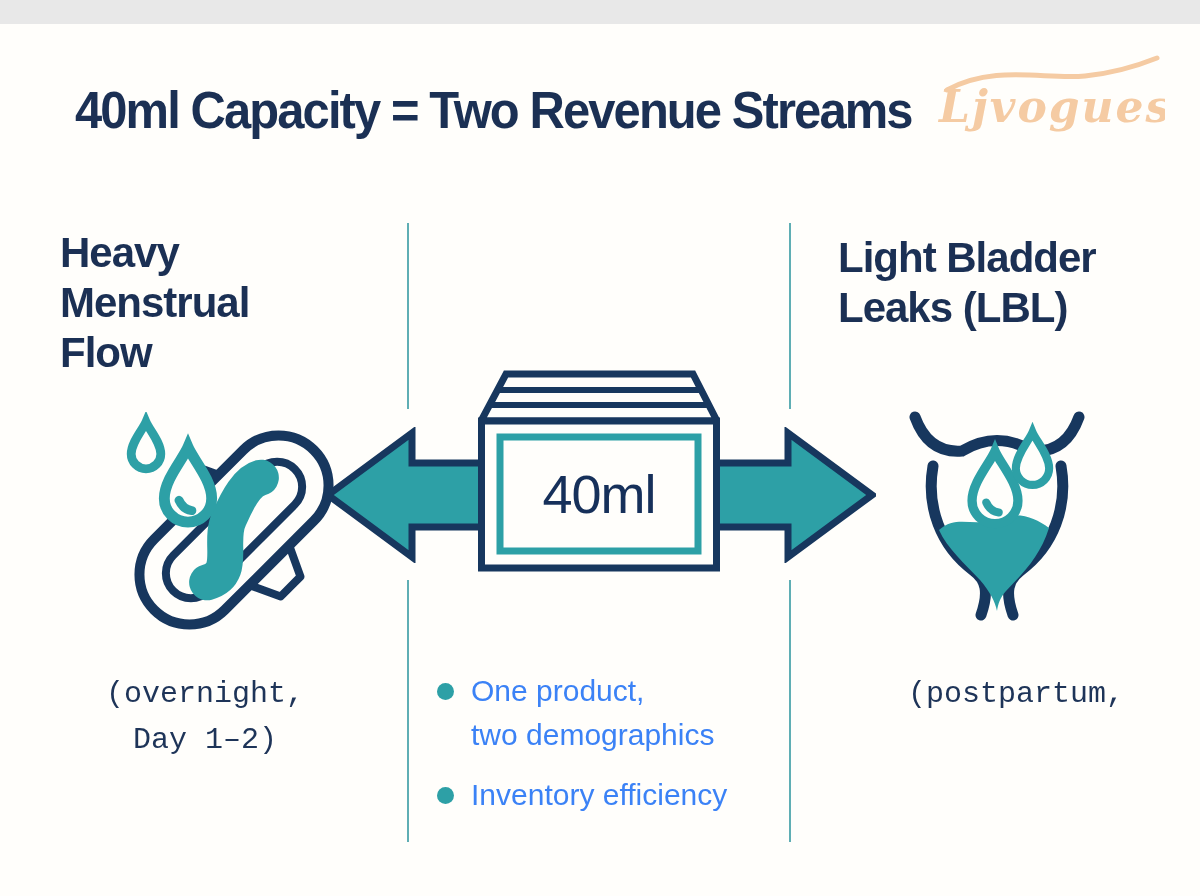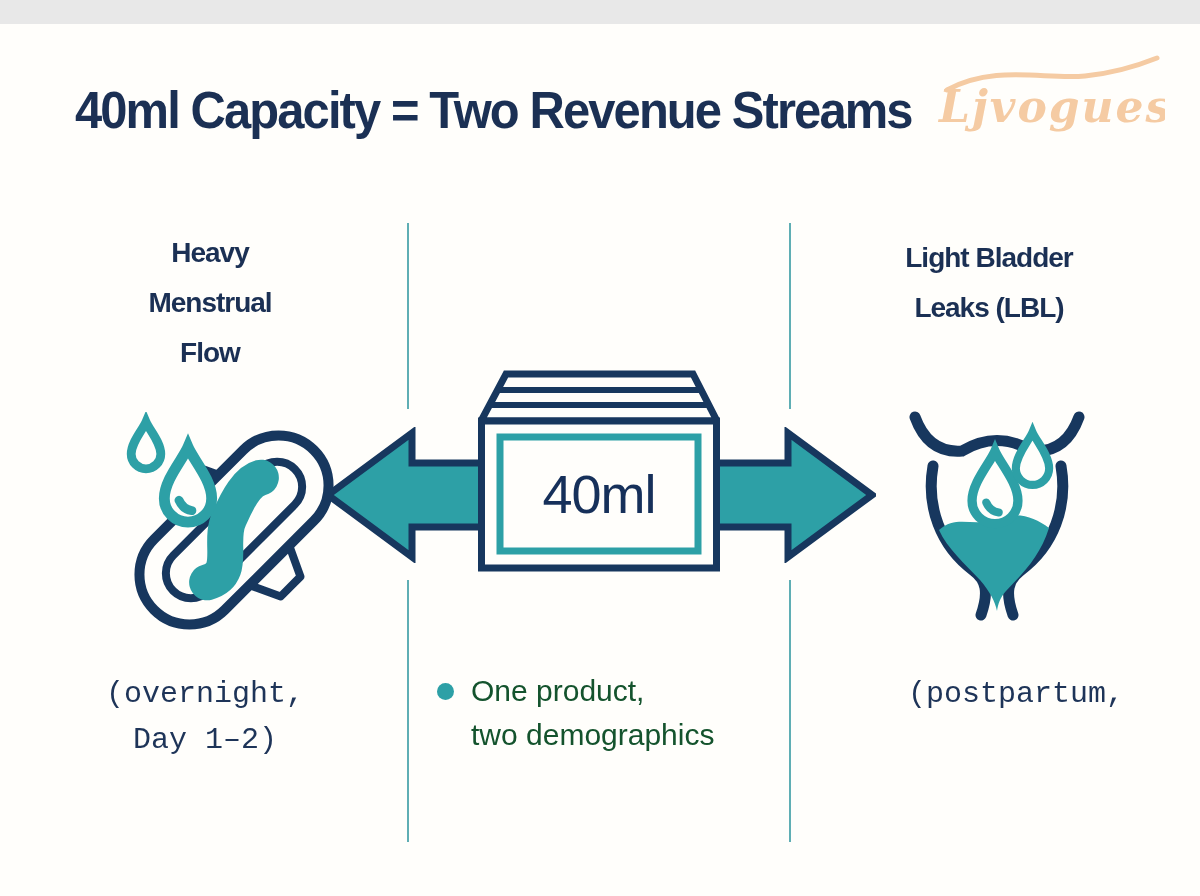--- a/index.html
+++ b/index.html
@@ -12,22 +12,22 @@
   }
   .title {
     position:absolute; left:75px; top:60px;
     font-size:52px; font-weight:bold; line-height:1;
     letter-spacing:-2px; white-space:nowrap;
     transform:scaleX(0.94); transform-origin:left top;
     color:#1b3054;
   }
   .brand { position:absolute; left:935px; top:30px; width:230px; height:80px; }
   .col-heading {
-    position:absolute; font-weight:bold; font-size:28px; line-height:50px;
-    text-align:center; letter-spacing:-1px; color:#1b3054;
+    position:absolute; font-weight:bold; font-size:42px; line-height:50px;
+    letter-spacing:-1px; color:#1b3054;
   }
   .left-heading  { left:60px;  top:204px; width:300px; }
   .right-heading { left:838px; top:209px; width:302px; }
   .divider { position:absolute; width:2px; background:#5FAEB4; }
   .divider.lt { left:407px; top:199px; height:186px; }
   .divider.lb { left:407px; top:556px; height:262px; }
   .divider.rt { left:789px; top:199px; height:186px; }
   .divider.rb { left:789px; top:556px; height:262px; }
   .icon-abs { position:absolute; }
   .pad-icon     { left:112px; top:388px; }
@@ -45,21 +45,21 @@
     text-align:center; color:#1e3458;font-family:Liberation Mono, monospace;
   }
   .left-caption  { left:60px;  top:647px; width:290px; }
   .right-caption { left:866px; top:647px; width:300px; }
   .bullets { position:absolute; left:437px; top:645px; }
   .bullet  { display:flex; align-items:flex-start; margin-bottom:16px; }
   .bullet .dot {
     width:17px; height:17px; border-radius:50%; background:#2DA0A6;
     margin:14px 17px 0 0; flex:none;
   }
-  .bullet .text { font-size:30px; line-height:44px; color:#14532d; }
+  .bullet .text { font-size:30px; line-height:44px; color:#3b82f6; }
   .bottom-artifact {
     position:absolute; left:115px; right:125px; bottom:0; height:3px;
     background:repeating-linear-gradient(90deg,
       #3b3b41 0px 22px, transparent 22px 34px,
       #3b3b41 34px 52px, transparent 52px 71px);
     opacity:0.5;
   }
   svg { display:block; }
 </style>
 </head>
@@ -150,17 +150,23 @@
   </div>
 
   <div class="bullets">
     <div class="bullet">
       <span class="dot"></span>
       <span class="text">
         <div>One product,</div>
         <div>two demographics</div>
       </span>
     </div>
+    <div class="bullet">
+      <span class="dot"></span>
+      <span class="text">
+        <div>Inventory efficiency</div>
+      </span>
+    </div>
   </div>
 
   <div class="bottom-artifact"></div>
 
 </div>
 
 </body></html>

